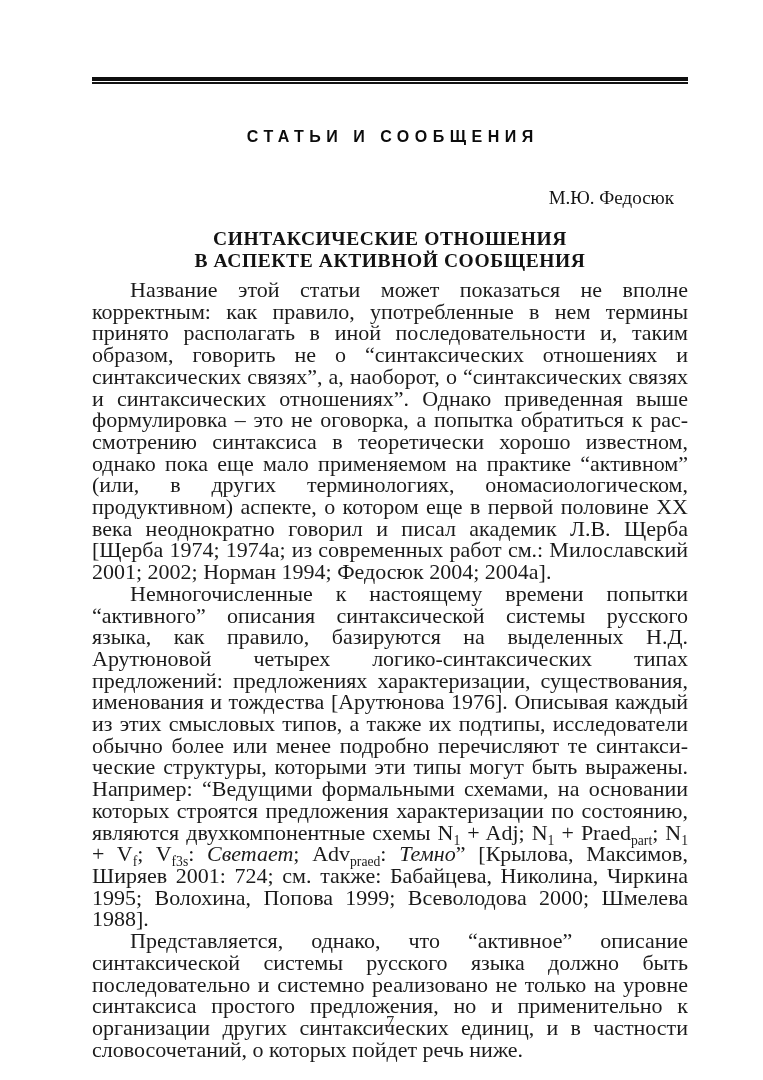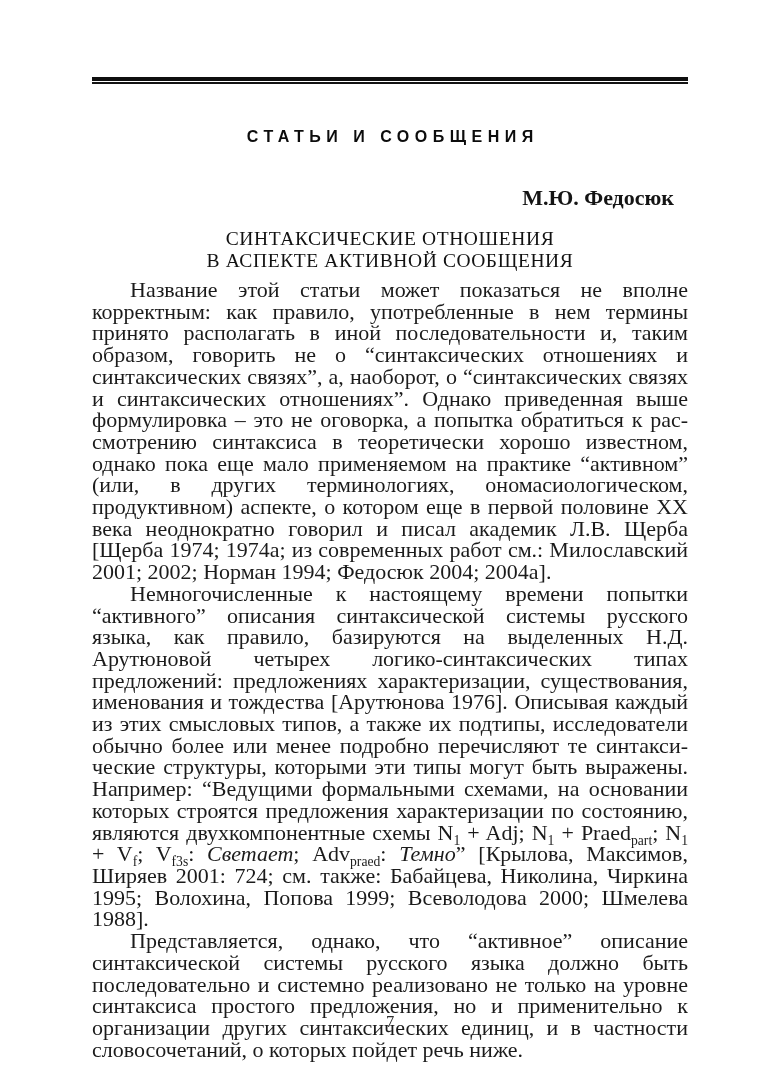--- a/index.html
+++ b/index.html
@@ -31,31 +31,31 @@
     font-size: 16px;
     line-height: 18px;
     letter-spacing: 5.5px;
     text-indent: 5.5px;
     color: #0c0c0c;
     white-space: nowrap;
   }
   .author {
     margin-top: 42px;
     text-align: right;
-    font-weight: bold;
-    font-size: 22px;
+    font-weight: normal;
+    font-size: 19px;
     line-height: 20px;
     padding-right: 14px;
     color: #141414;
   }
   .title {
     margin: 20px 0 0 0;
     text-align: center;
     font-size: 19.5px;
-    font-weight: normal;
+    font-weight: bold;
     line-height: 21.5px;
     letter-spacing: 0.6px;
     color: #121212;
   }
   .title .title-line { display: block; }
   .body {
     margin-top: 8px;
     font-size: 22px;
     line-height: 21.7px;
     text-align: justify;

